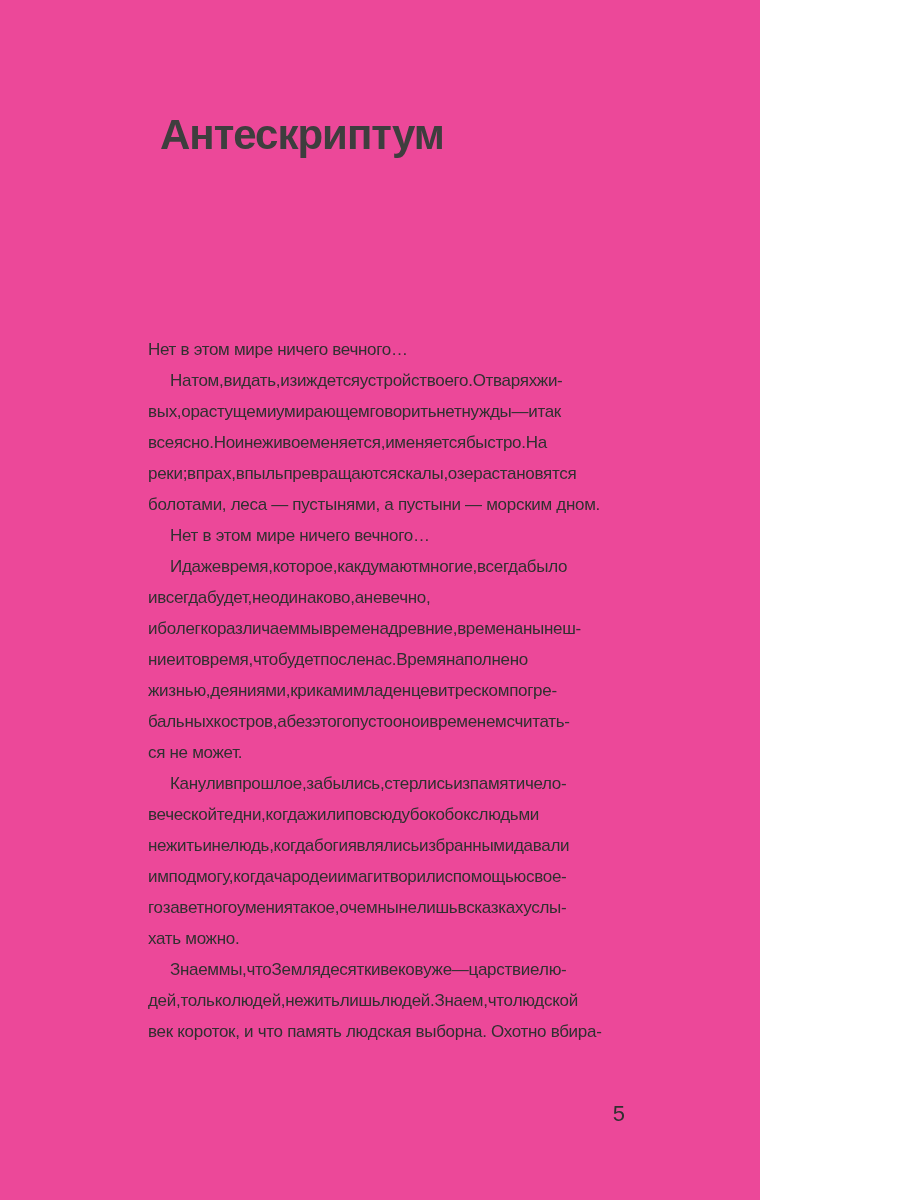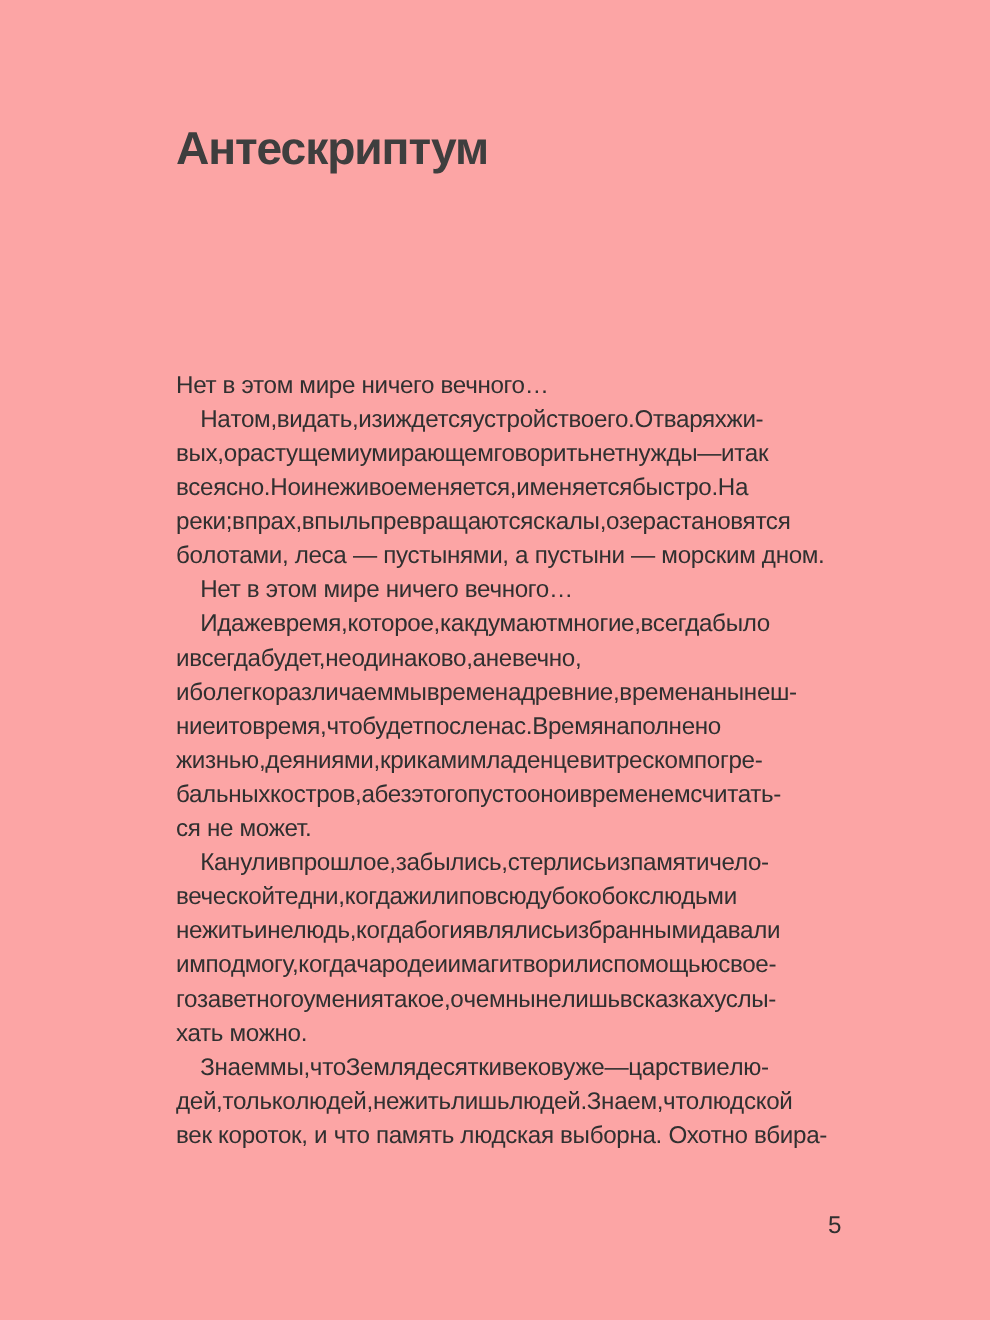--- a/index.html
+++ b/index.html
@@ -2,43 +2,43 @@
 <html><head>
 <meta charset="utf-8">
 <style>
   html, body {
     margin: 0;
     padding: 0;
     background: #ffffff;
   }
   .page {
     position: relative;
-    width: 900px;
+    width: 760px;
     height: 1200px;
-    background: #fca5a5;
+    background: #ec4899;
     overflow: hidden;
     font-family: "Liberation Sans", "DejaVu Sans", sans-serif;
   }
   .title {
     position: absolute;
     left: 160px;
     top: 111px;
     margin: 0;
     font-size: 42px;
     line-height: 48px;
     font-weight: bold;
     letter-spacing: -1px;
     color: #3e3e3e;
   }
   .body-text {
     position: absolute;
-    left: 160px;
+    left: 148px;
     top: 334px;
     width: 605px;
-    font-size: 22px;
+    font-size: 17px;
     letter-spacing: -0.3px;
     color: #303030;
   }
   .line {
     height: 31px;
     line-height: 31px;
     white-space: nowrap;
   }
   .line.just {
     display: flex;

